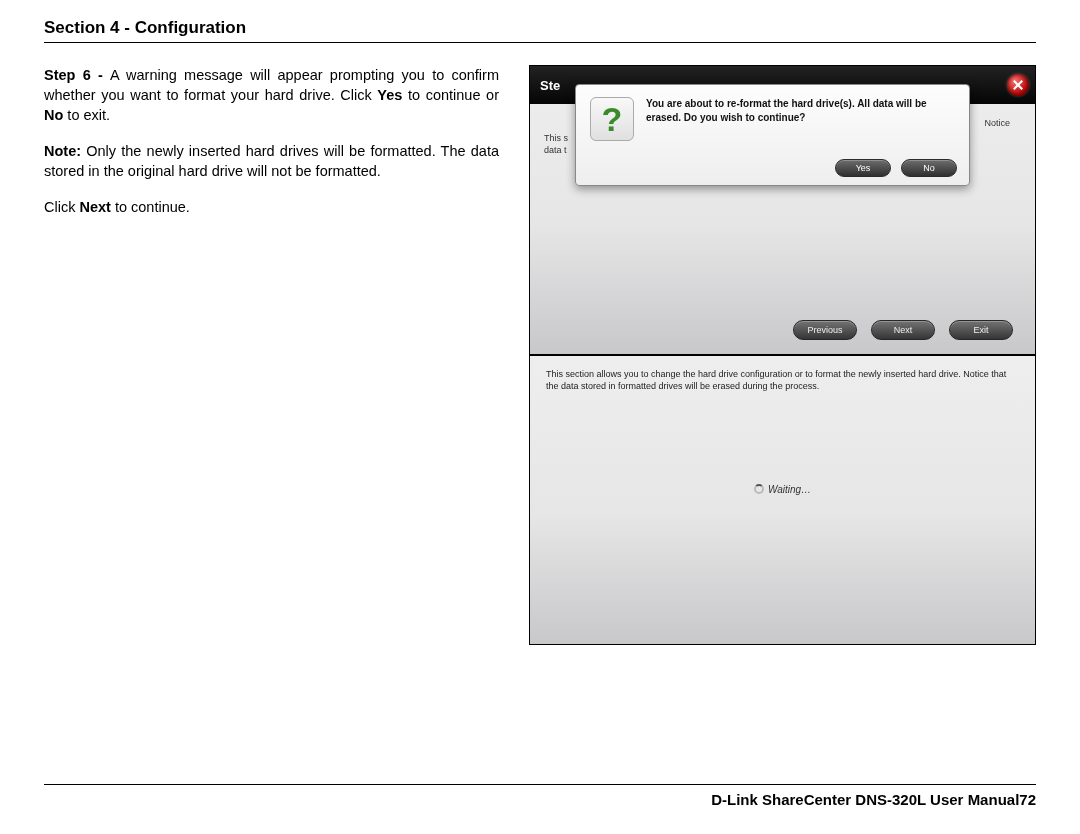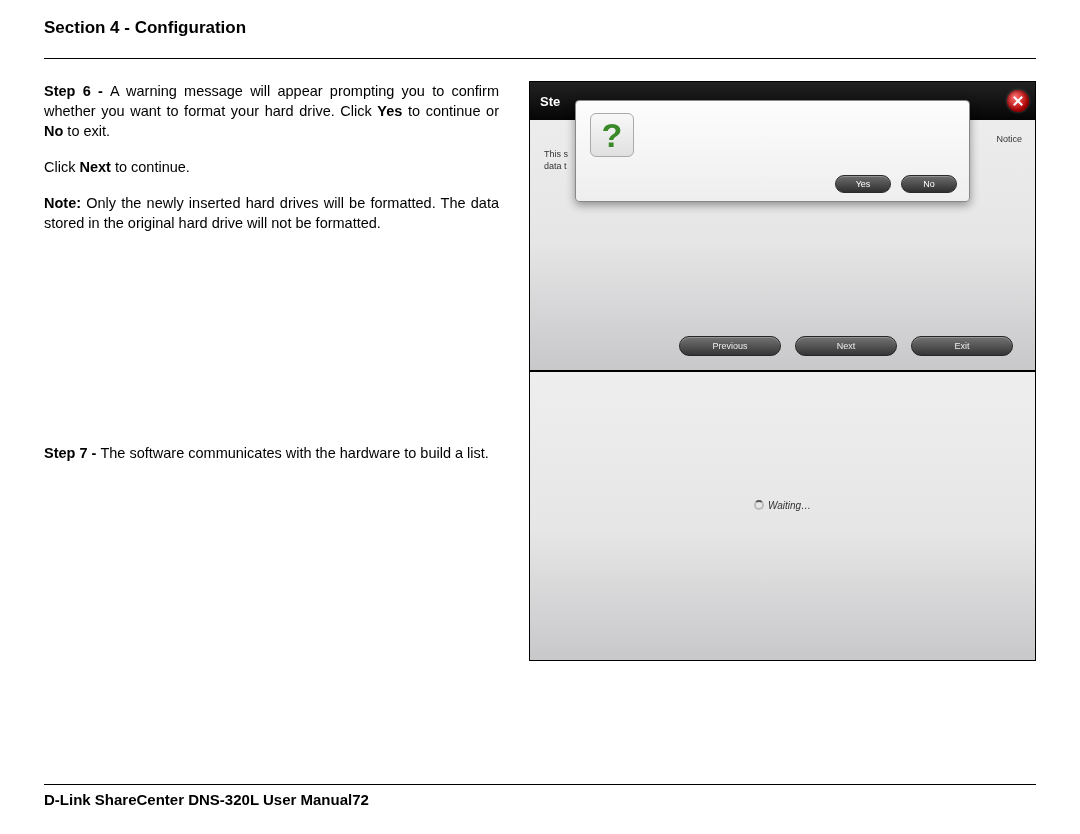--- a/index.html
+++ b/index.html
@@ -12,21 +12,21 @@
     color:#000;
     position:relative;
   }
   .page {
     position:absolute;
     left:44px; right:44px; top:18px; bottom:26px;
   }
   .section-header {
     font-weight:700;
     font-size:17px;
-    padding-bottom:20px;
+    padding-bottom:4px;
     border-bottom:1.5px solid #000;
     margin-bottom:22px;
   }
   .content { display:flex; gap:30px; }
   .left-col { flex:0 0 455px; font-size:14.5px; line-height:1.38; }
   .left-col p { margin:0 0 16px 0; text-align:justify; }
   .right-col { flex:1; display:flex; flex-direction:column; }
   .screenshot {
     border:1px solid #000;
     height:290px;
@@ -92,40 +92,40 @@
     border-radius:9px;
     background:linear-gradient(#6d6d6d,#2f2f2f);
     color:#fff;
     font-size:9px;
     display:flex; align-items:center; justify-content:center;
     border:1px solid #2a2a2a;
     box-shadow:inset 0 1px 0 rgba(255,255,255,.25);
   }
   .notice-label {
     position:absolute;
-    right:13px; top:52px;
+    right:25px; top:52px;
     font-size:9px;
     color:#333;
   }
   .bg-snippet {
     position:absolute;
     left:14px; top:67px;
     font-size:9px; color:#333;
     line-height:1.3;
   }
   .bottom-buttons {
     position:absolute;
     left:0; right:0; bottom:14px;
     display:flex;
     justify-content:flex-end;
     gap:14px;
     padding-right:22px;
   }
   .wide-pill {
-    width:102px; height:20px;
+    width:64px; height:20px;
     border-radius:10px;
     background:linear-gradient(#737373,#353535);
     color:#eee;
     font-size:9px;
     display:flex; align-items:center; justify-content:center;
     border:1px solid #262626;
     box-shadow:inset 0 1px 0 rgba(255,255,255,.25);
   }
   
   .ss2-desc {
@@ -152,74 +152,73 @@
     margin-right:4px;
     position:relative;
     top:-1px;
   }
   .footer {
     position:absolute;
     left:44px; right:44px; bottom:26px;
     border-top:1.5px solid #000;
     padding-top:6px;
     display:flex;
-    justify-content:flex-start;
+    justify-content:flex-end;
     font-size:15px;
     font-weight:700;
   }
 </style>
 </head>
 <body>
 
 <div class="page">
   <div class="section-header">Section 4 - Configuration</div>
 
   <div class="content">
     <div class="left-col">
       <p>
         <b>Step 6 - </b><span>A warning message will appear prompting you to confirm whether you want to format your hard drive. Click </span><b>Yes</b><span> to continue or </span><b>No</b><span> to exit.</span>
       </p>
       <p>
-        <span>Click </span><b>Next</b><span> to continue.</span>
+        <b>Note:</b><span> Only the newly inserted hard drives will be formatted. The data stored in the original hard drive will not be formatted.</span>
       </p>
       <p>
-        <b>Note:</b><span> Only the newly inserted hard drives will be formatted. The data stored in the original hard drive will not be formatted.</span>
-      </p>
-      <p style="margin-top:210px;">
-        <b>Step 7 - </b><span>The software communicates with the hardware to build a list.</span>
+        <span>Click </span><b>Next</b><span> to continue.</span>
       </p>
     </div>
 
     <div class="right-col">
 
       <div class="screenshot">
         <div class="ss-titlebar">
           <span>Ste</span>
           <span class="close-x"></span>
         </div>
         <div class="bg-snippet">
           <div>This s</div>
           <div>data t</div>
         </div>
         <div class="notice-label">Notice</div>
         <div class="dialog">
           <div class="q-icon">?</div>
+          <div class="dialog-text">You are about to re-format the hard drive(s). All data will be erased. Do you wish to continue?</div>
           <div class="dialog-buttons">
             <div class="pill">Yes</div>
             <div class="pill">No</div>
           </div>
         </div>
         <div class="bottom-buttons">
           <div class="wide-pill">Previous</div>
           <div class="wide-pill">Next</div>
           <div class="wide-pill">Exit</div>
         </div>
       </div>
 
       <div class="screenshot">
+        <div class="ss2-desc">This section allows you to change the hard drive configuration or to format the newly inserted hard drive. Notice that the data stored in formatted drives will be erased during the process.</div>
         <div class="waiting">
           <span class="spinner"></span><span>Waiting…</span>
         </div>
       </div>
     </div>
   </div>
 </div>
 
 <div class="footer">
   <span>D-Link ShareCenter DNS-320L User Manual</span>

